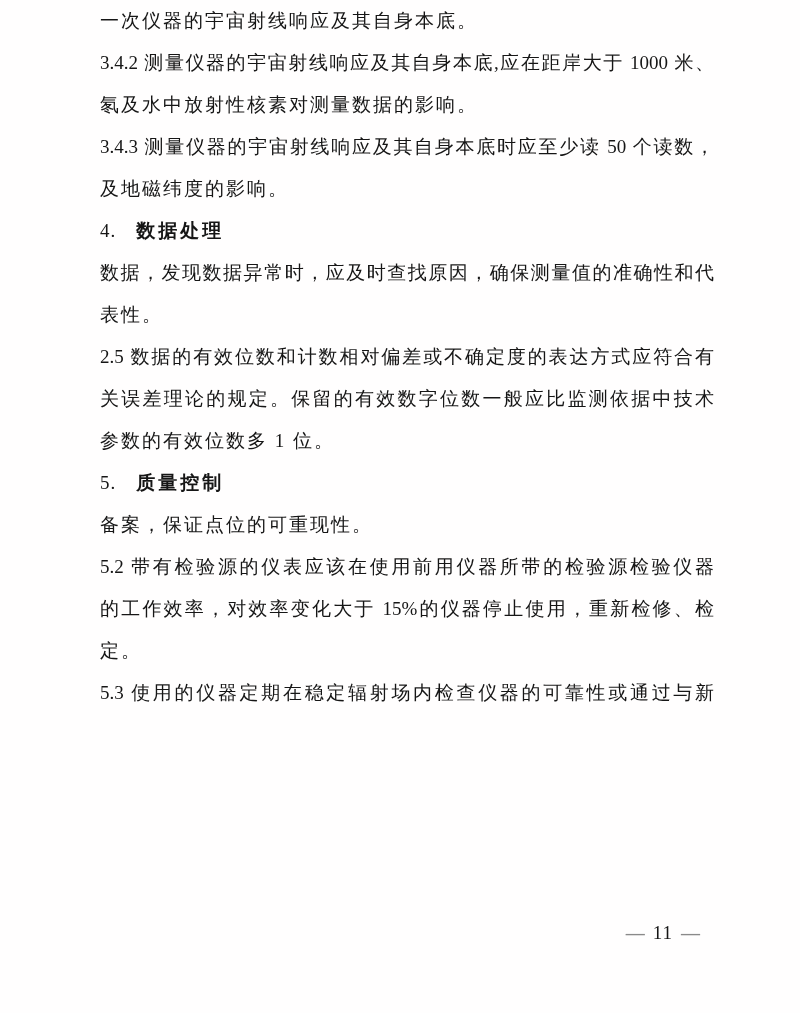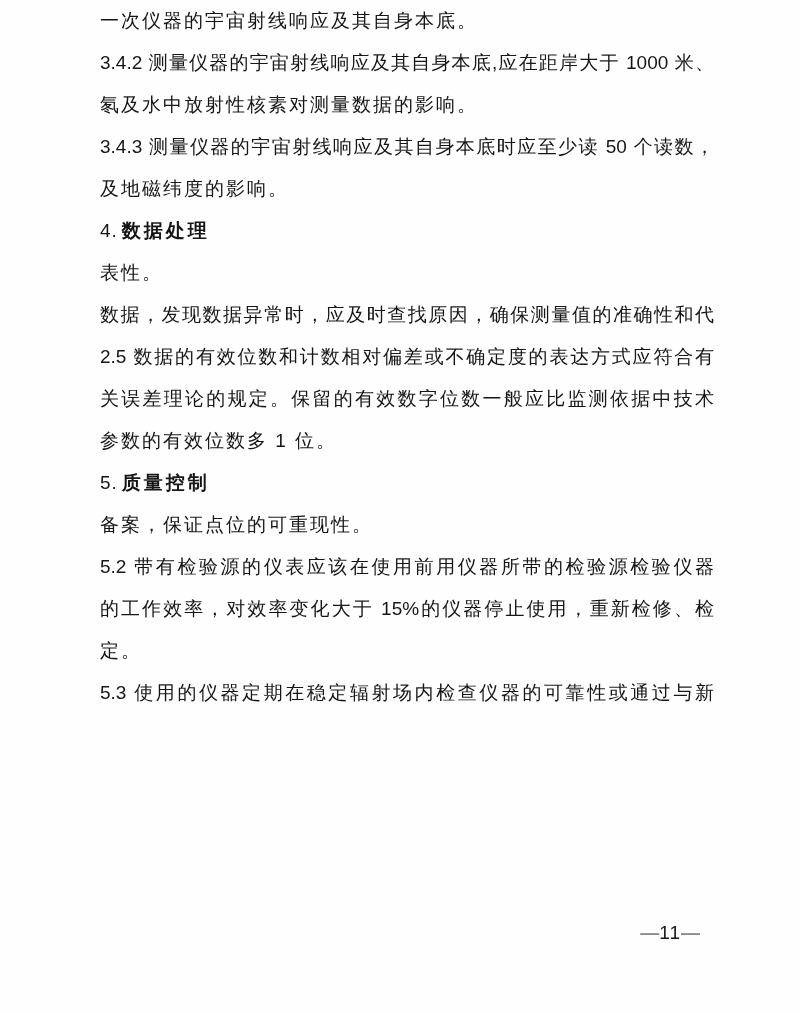--- a/index.html
+++ b/index.html
@@ -6,21 +6,21 @@
     margin: 0;
     padding: 0;
     background: #ffffff;
   }
   .page {
     position: relative;
     width: 800px;
     height: 1013px;
     background: #fffefe;
     overflow: hidden;
-    font-family: Liberation Sans, sans-serif;
+    font-family: Liberation Serif, serif;
     color: #161616;
   }
   .content {
     position: absolute;
     left: 100px;
     top: 0;
     width: 614px;
   }
   .line {
     height: 42px;
@@ -36,54 +36,54 @@
   }
   .line.end {
     letter-spacing: 2px;
   }
   .line.heading .h-num {
     letter-spacing: 1px;
   }
   .line.heading .h-title {
     font-weight: bold;
     letter-spacing: 3px;
-    margin-left: 4px;
+    margin-left: 20px;
   }
   .footer {
     position: absolute;
     top: 912px;
     right: 100px;
     height: 42px;
     line-height: 42px;
     font-size: 19px;
     color: #161616;
     white-space: nowrap;
   }
   .footer .dash {
     color: #8a8a8a;
     font-weight: bold;
   }
   .footer .pageno {
-    margin: 0 0;
+    margin: 0 8px;
     letter-spacing: 1px;
   }
 </style>
 </head>
 <body>
 
 <div class="page">
   <div class="content">
       <div class="line end">一次仪器的宇宙射线响应及其自身本底。</div>
       <div class="line full">3.4.2  测量仪器的宇宙射线响应及其自身本底,应在距岸大于 1000 米、</div>
       <div class="line end">氡及水中放射性核素对测量数据的影响。</div>
       <div class="line full">3.4.3  测量仪器的宇宙射线响应及其自身本底时应至少读 50 个读数，</div>
       <div class="line end">及地磁纬度的影响。</div>
       <div class="line heading"><span class="h-num">4.</span><span class="h-title">数据处理</span></div>
+      <div class="line full">数据，发现数据异常时，应及时查找原因，确保测量值的准确性和代</div>
       <div class="line end">表性。</div>
-      <div class="line full">数据，发现数据异常时，应及时查找原因，确保测量值的准确性和代</div>
       <div class="line full">2.5 数据的有效位数和计数相对偏差或不确定度的表达方式应符合有</div>
       <div class="line full">关误差理论的规定。保留的有效数字位数一般应比监测依据中技术</div>
       <div class="line end">参数的有效位数多 1 位。</div>
       <div class="line heading"><span class="h-num">5.</span><span class="h-title">质量控制</span></div>
       <div class="line end">备案，保证点位的可重现性。</div>
       <div class="line full">5.2  带有检验源的仪表应该在使用前用仪器所带的检验源检验仪器</div>
       <div class="line full">的工作效率，对效率变化大于 15%的仪器停止使用，重新检修、检</div>
       <div class="line end">定。</div>
       <div class="line full">5.3  使用的仪器定期在稳定辐射场内检查仪器的可靠性或通过与新</div>
     </div>

